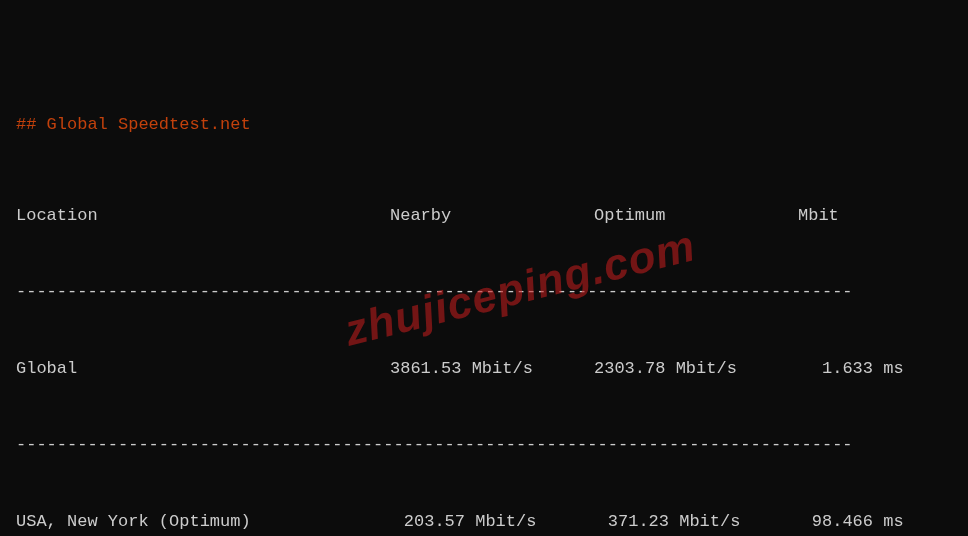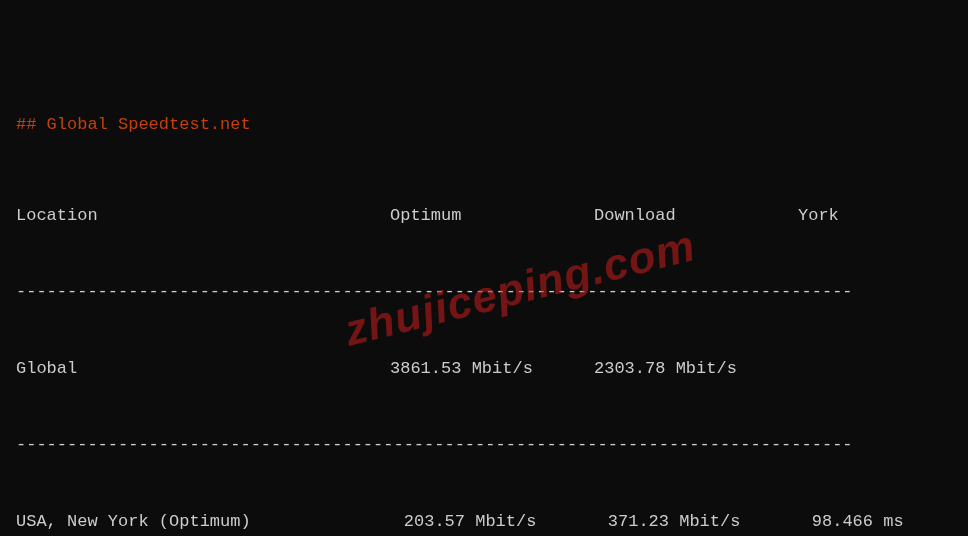--- a/index.html
+++ b/index.html
@@ -72,31 +72,32 @@
   </style>
 </head>
 <body>
 
 
 
 <div class="title">## Global Speedtest.net</div>
 
 <div class="row">
   <span class="col-location">Location</span>
-  <span class="col-upload">Optimum</span>
-  <span class="col-download">Download</span>
-  <span class="col-ping">York</span>
+  <span class="col-upload">Nearby</span>
+  <span class="col-download">Optimum</span>
+  <span class="col-ping">Mbit</span>
 </div>
 
 <div class="divider">----------------------------------------------------------------------------------</div>
 
 <div class="row">
   <span class="col-location">Global</span>
   <span class="col-upload"><span>3861.53</span> <span>Mbit/s</span></span>
   <span class="col-download"><span>2303.78</span> <span>Mbit/s</span></span>
+  <span class="col-ping"><span class="num-right ping-val">1.633</span> <span>ms</span></span>
 </div>
 
 <div class="divider">----------------------------------------------------------------------------------</div>
 
 <div id="data-rows"><div class="row"><span class="col-location">USA, New York (Optimum)</span><span class="col-upload"><span class="num-right up-val">203.57</span> Mbit/s</span><span class="col-download"><span class="num-right dl-val">371.23</span> Mbit/s</span><span class="col-ping"><span class="num-right ping-val">98.466</span> ms</span></div><div class="row"><span class="col-location">USA, Chicago (Windstream)</span><span class="col-upload"><span class="num-right up-val">152.74</span> Mbit/s</span><span class="col-download"><span class="num-right dl-val">471.96</span> Mbit/s</span><span class="col-ping"><span class="num-right ping-val">105.708</span> ms</span></div></div>
 
 <div class="watermark">zhujiceping.com</div>
 
 
 

